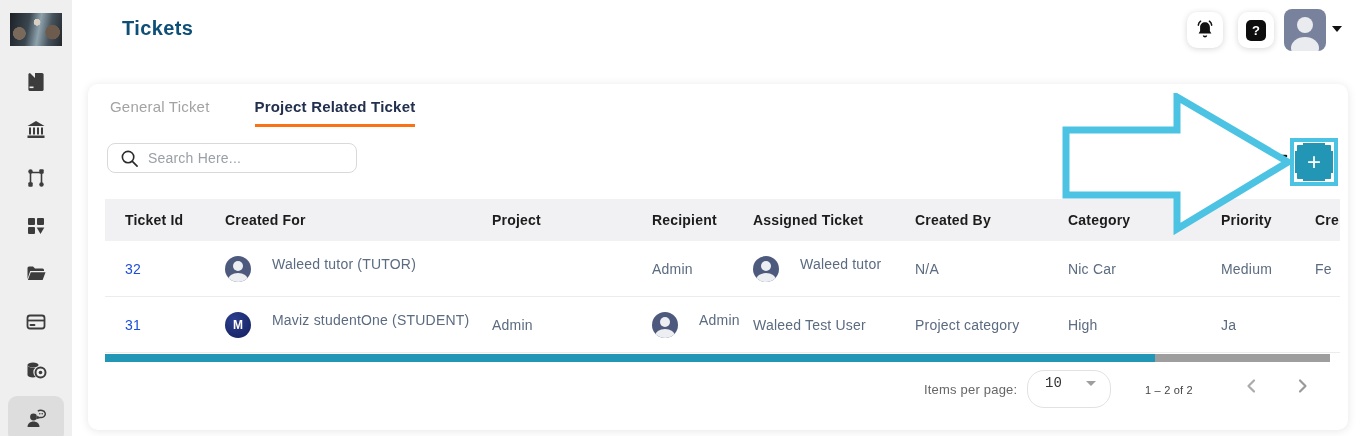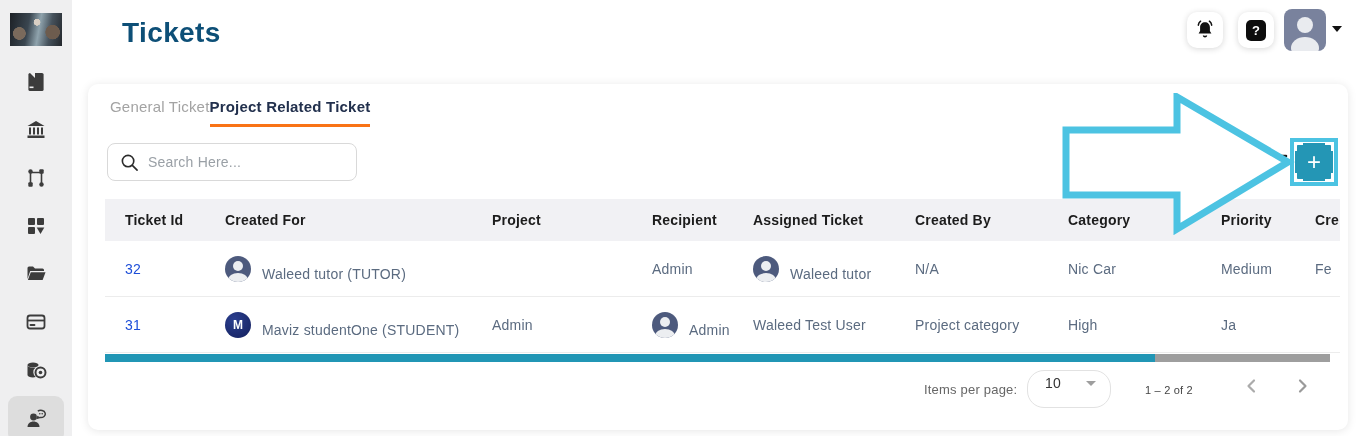--- a/index.html
+++ b/index.html
@@ -18,42 +18,42 @@
           cursor:pointer; }
   .side-items { position:absolute; left:0; top:58px; width:72px; }
   .side-item { width:72px; height:48px; display:flex; align-items:center; justify-content:center; cursor:pointer; }
   .side-item svg { width:24px; height:24px; }
   .side-item.active { position:relative; }
   .side-item.active::before { content:""; position:absolute; left:8px; top:2px; width:56px; height:46px;
                               background:#dddddd; border-radius:9px; }
   .side-item.active svg { position:relative; }
 
   
-  .page-title { position:absolute; left:122px; top:17px; font-size:28px; font-weight:bold; color:#0d4f77; letter-spacing:.4px; }
+  .page-title { position:absolute; left:122px; top:17px; font-size:20px; font-weight:bold; color:#0d4f77; letter-spacing:.4px; }
   .icon-btn { position:absolute; width:36px; height:36px; top:12px; background:#fff; border-radius:10px;
               box-shadow:0 1px 6px rgba(0,0,0,.16); display:flex; align-items:center; justify-content:center; cursor:pointer; }
   .btn-bell { left:1187px; }
   .btn-help { left:1238px; }
   .help-chip { width:20px; height:21px; background:#0d0d0d; border-radius:5px; color:#fff; font-size:13px;
                font-weight:bold; display:flex; align-items:center; justify-content:center; }
   .avatar-top { position:absolute; left:1284px; top:9px; width:42px; height:42px; border-radius:8px;
                 background:#79829d; overflow:hidden; cursor:pointer; }
   .caret-down { position:absolute; left:1332px; top:26px; width:0; height:0; cursor:pointer;
                 border-left:5px solid transparent; border-right:5px solid transparent; border-top:6px solid #111; }
 
   
   .card { position:absolute; left:88px; top:84px; width:1260px; height:346px; background:#fff;
           border-radius:10px; box-shadow:0 1px 10px rgba(0,0,0,.10); }
 
-  .tabs { position:absolute; left:22px; top:14px; display:flex; }
+  .tabs { position:absolute; left:22px; top:14px; display:flex; gap:45px; }
   .tab { font-size:15px; padding-bottom:9px; cursor:pointer; }
   .tab.inactive { color:#a3a3a3; }
   .tab.active { color:#22304d; font-weight:bold; border-bottom:3px solid #f97316; }
 
-  .search-box { position:absolute; left:19px; top:59px; width:250px; height:38px; border:1px solid #d9d9d9;
+  .search-box { position:absolute; left:19px; top:59px; width:250px; height:30px; border:1px solid #d9d9d9;
                 border-radius:8px; display:flex; align-items:center; padding:0 12px; gap:9px; background:#fff; }
   .search-box input { border:none; outline:none; flex:1; font-size:14px; color:#444;
                       font-family:"Liberation Sans", sans-serif; letter-spacing:.2px; }
   .search-box input::placeholder { color:#9aa0a6; }
 
   .filter-icon { position:absolute; left:1174px; top:65px; width:26px; height:26px; cursor:pointer; }
   .add-btn { position:absolute; left:1207px; top:59px; width:38px; height:38px; background:#2496b5;
              border:none; border-radius:8px; color:#fff; font-size:24px; font-weight:300; line-height:34px;
              cursor:pointer; font-family:"Liberation Sans", sans-serif; }
 
@@ -65,38 +65,38 @@
   .sel-box .bl { left:0; bottom:0; border-bottom-width:3px; border-left-width:3px; }
   .sel-box .br { right:0; bottom:0; border-bottom-width:3px; border-right-width:3px; }
 
   
   .table-clip { position:absolute; left:17px; top:115px; width:1235px; height:155px; overflow:hidden; }
   .trow { display:grid; grid-template-columns:120px 267px 160px 101px 162px 153px 153px 94px 130px;
           width:1340px; align-items:center; }
   .thead { height:42px; background:#f1f1f4; font-size:14px; font-weight:bold; color:#1c1c1c; }
   .tbody-row { height:56px; background:#fff; font-size:14px; color:#5b6b80; border-bottom:1px solid #ececec; }
   .trow > div:first-child { padding-left:20px; }
-  .cell-user { display:flex; align-items:flex-end; gap:11px; }
+  .cell-user { display:flex; align-items:flex-start; gap:21px; }
   .tid { color:#1d4ed8; cursor:pointer; }
   .avatar { width:26px; height:26px; border-radius:50%; background:#4d5a7d; position:relative; overflow:hidden; flex:0 0 26px; }
   .avatar::before { content:""; position:absolute; left:8px; top:5px; width:10px; height:10px; border-radius:50%; background:#eceef1; }
   .avatar::after  { content:""; position:absolute; left:3px; top:17px; width:20px; height:14px; border-radius:50%; background:#eceef1; }
   .avatar-m { width:26px; height:26px; border-radius:50%; background:radial-gradient(circle at 35% 30%, #2b3f8f, #131f5c);
               color:#fff; font-size:12px; font-weight:bold; display:flex; align-items:center; justify-content:center; flex:0 0 26px; }
 
   
   .hscroll { position:absolute; left:17px; top:270px; width:1227px; height:8px; background:#fff; cursor:pointer; }
   .hscroll .track { position:absolute; left:0; top:0; height:8px; width:1225px; background:#9e9e9e; }
   .hscroll .thumb { position:absolute; left:0; top:0; height:8px; width:1050px; background:#2196b5; cursor:grab; }
 
   
   .pager-label { position:absolute; left:836px; top:298px; font-size:13px; color:#666; }
   .pager-select { position:absolute; left:939px; top:286px; width:84px; height:38px; border:1px solid #e2e2e2;
                   border-radius:17px; display:flex; align-items:center; padding:0 14px 12px 17px; cursor:pointer;
-                  justify-content:space-between; font-size:14px; color:#333; background:#fff; }
+                  justify-content:space-between; font-size:14px; color:#333; background:#fff;font-family:Liberation Mono, monospace; }
   .pager-select .sel-caret { width:0; height:0; border-left:5px solid transparent; border-right:5px solid transparent;
                   border-top:5px solid #9e9e9e; }
   .pager-range { position:absolute; left:1057px; top:300px; font-size:11px; color:#454545; }
   .chev { position:absolute; top:293px; width:18px; height:18px; cursor:pointer; }
   .chev-prev { left:1155px; }
   .chev-next { left:1205px; }
 
   
   .anno-arrow { position:absolute; left:1060px; top:93px; pointer-events:none; }
 </style>

